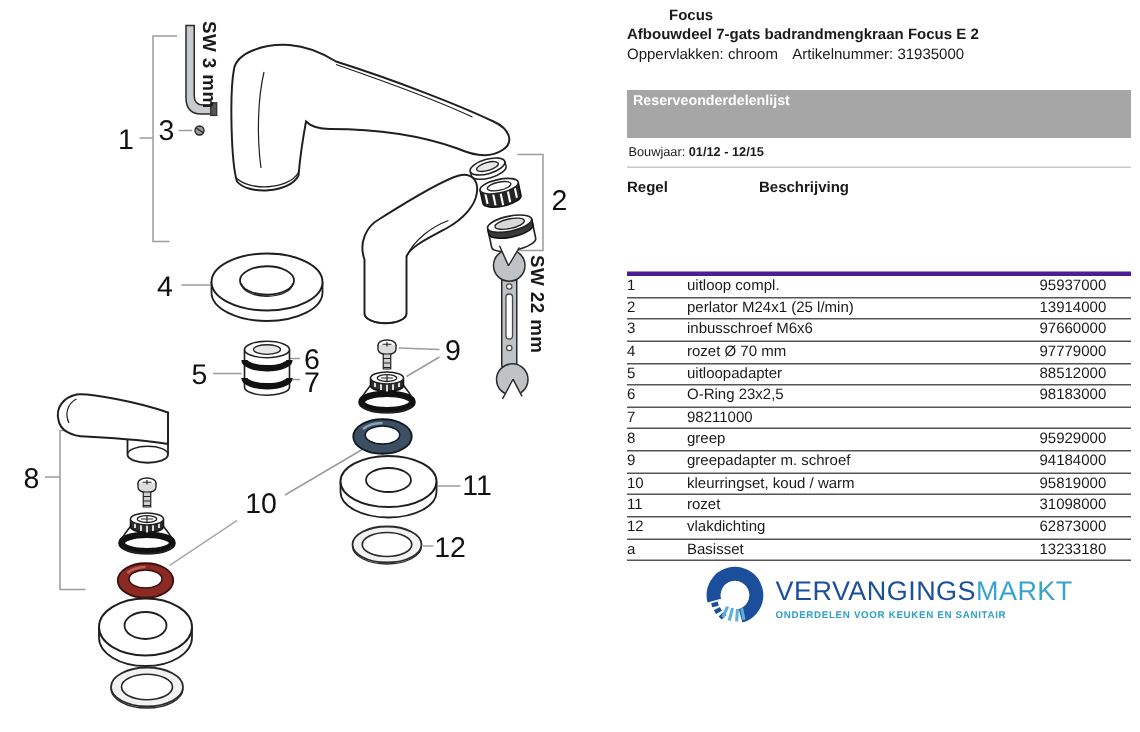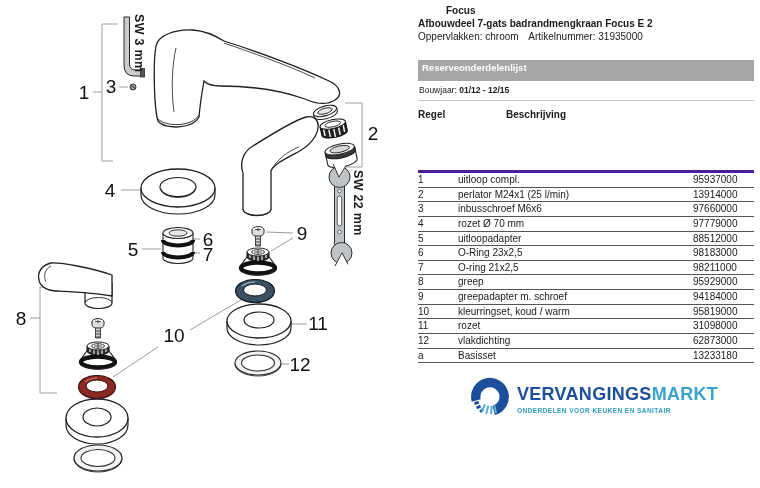--- a/index.html
+++ b/index.html
@@ -10,36 +10,36 @@
   .toollabel{font-size:12.5px;font-weight:bold;fill:#1a1a1a;letter-spacing:.3px;}
 
   
   .right{position:absolute;left:418px;top:4px;width:336px;}
   .brand{font-size:10px;font-weight:bold;line-height:13px;padding-left:28px;}
   .product{font-size:10px;font-weight:bold;line-height:13px;}
   .spec{font-size:10px;line-height:13px;}
   .spec b{font-weight:normal;}
   .spec .pair1{display:inline-block;width:108px;}
   .graybar{margin-top:17px;background:#a6a6a6;color:#fff;font-size:9.5px;font-weight:bold;
-           height:21px;line-height:15px;padding-left:4px;}
+           height:32px;line-height:15px;padding-left:4px;}
   .bouwjaar{font-size:8.5px;padding:4px 0 5px 1px;border-bottom:1px solid #c8c8c8;}
   .bouwjaar b{font-weight:bold;}
   .ptable{margin-top:6px;}
   .thead{display:grid;grid-template-columns:40px 235px 1fr;font-size:10px;font-weight:bold;
          padding:2px 0 4px 0;border-bottom:3px solid #4c1d95;gap:48px;}
   .thead .col-art{letter-spacing:-0.3px;margin-top:46px;}
   .trow{display:grid;grid-template-columns:40px 235px 1fr;font-size:10px;
         height:13.65px;line-height:13.2px;border-bottom:1px solid #555;overflow:hidden;}
   .trow span{white-space:nowrap;}
 
   
   .logo{position:absolute;left:467px;top:376px;width:290px;height:56px;}
   .logo-icon{position:absolute;left:0;top:1px;}
   .logo-text{position:absolute;left:50px;top:8px;white-space:nowrap;}
-  .logo-main{font-size:18px;font-weight:bold;letter-spacing:.3px;line-height:20px;}
+  .logo-main{font-size:18px;font-weight:normal;letter-spacing:.3px;line-height:20px;}
   .logo-main .lp{color:#1b4e9b;}
   .logo-main .ls{color:#38a3cb;}
   .logo-tag{font-size:6.5px;font-weight:bold;letter-spacing:.45px;color:#2f9fc6;margin-top:3px;}
 </style>
 </head>
 <body>
 
 <div class="page">
 
   <svg class="diagram" width="410" height="488" viewBox="0 0 410 488" style="position:absolute;left:0;top:0;">
@@ -286,21 +286,20 @@
           <span>uitloopadapter</span>
           <span>88512000</span>
         </div>
       <div class="trow">
           <span>6</span>
           <span>O-Ring 23x2,5</span>
           <span>98183000</span>
         </div>
       <div class="trow">
           <span>7</span>
-          <span>O-ring 21x2,5</span>
           <span>98211000</span>
         </div>
       <div class="trow">
           <span>8</span>
           <span>greep</span>
           <span>95929000</span>
         </div>
       <div class="trow">
           <span>9</span>
           <span>greepadapter m. schroef</span>

